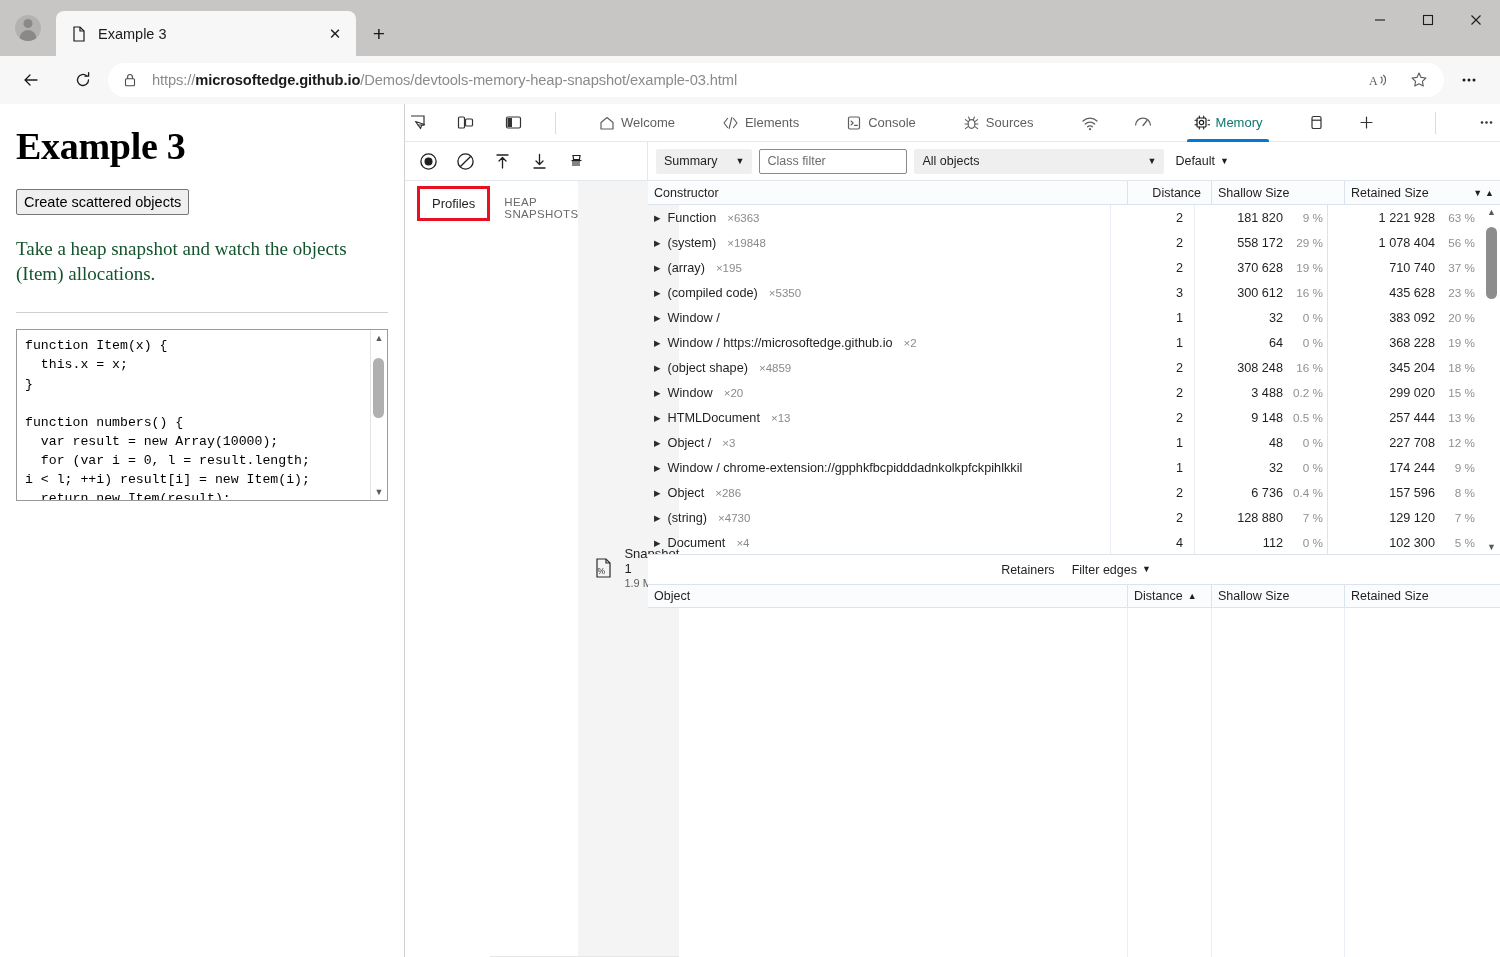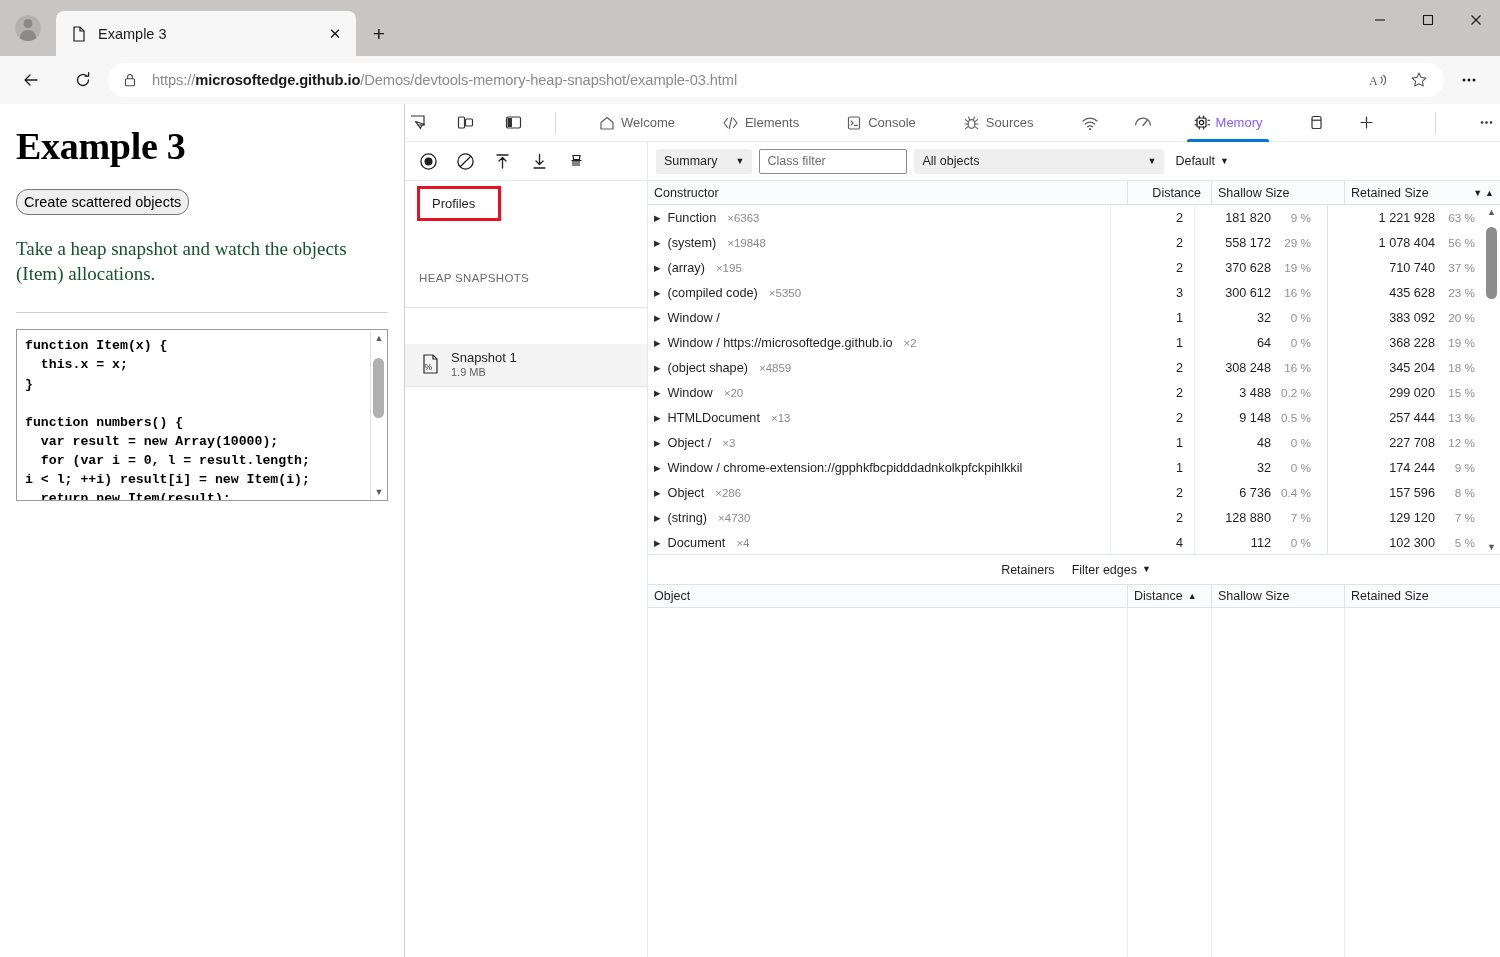--- a/index.html
+++ b/index.html
@@ -82,27 +82,27 @@
     width: 405px; flex: 0 0 405px; background: #fff; overflow: hidden;
     border-right: 1px solid #d0d0d0; padding: 0 16px;
     font-family: "Liberation Serif", serif; position: relative;
   }
   .webpage h1 { font-size: 38px; font-weight: bold; margin: 20px 0 0 0;
                 color: #000; letter-spacing: -0.3px; }
   .webpage h2 { font-size: 26px; font-weight: bold; margin: 28px 0 0 0; color: #000; }
   .wp-button {
     margin-top: 21px; font-family: "Liberation Sans", sans-serif;
     font-size: 14.5px; padding: 4px 7px; background: #efefef;
-    border: 1px solid #767676; border-radius: 12px; color: #000;
+    border: 1px solid #767676; border-radius: 2px; color: #000;
   }
   .wp-para { margin-top: 22px; font-size: 19px; line-height: 1.3; color: #14532d; max-width: 350px; }
   .wp-hr { margin-top: 26px; border: 0; border-top: 1px solid #cfcfcf; }
   .code-box {
     margin-top: 16px; border: 1px solid #9a9a9a; height: 172px; position: relative;
-    display: flex; background: #fff; font-weight: bold;
+    display: flex; background: #fff;
   }
   .code-box pre {
     flex: 1; font-family: "Liberation Mono", monospace; font-size: 13.2px;
     line-height: 19.1px; padding: 6px 4px 0 8px; color: #000; overflow: hidden;
     white-space: pre;
   }
   .code-scroll {
     width: 17px; flex: 0 0 17px; background: #fff; border-left: 1px solid #e3e3e3;
     display: flex; flex-direction: column; align-items: center; justify-content: space-between;
     padding: 3px 0;
@@ -116,21 +116,21 @@
 
   .dt-tabbar { height: 38px; display: flex; align-items: center; flex: 0 0 38px;
                border-bottom: 1px solid #e8e8e8; background: #fff; gap: 27px; }
   .dt-tool-icon { width: 27px; height: 27px; display: flex; align-items: center;
                   justify-content: center; margin-left: 4px; border-radius: 4px; color: #333; }
   .dt-sep { width: 1px; height: 22px; background: #dcdcdc; margin: 0 6px; flex: 0 0 1px; }
   .dt-tab {
     height: 38px; display: flex; align-items: center; gap: 6px; padding: 0 10px;
     color: #5f5f5f; font-size: 13px; position: relative; white-space: nowrap;
   }
-  .dt-tab.active { color: #8b5cf6; }
+  .dt-tab.active { color: #0f766e; }
   .dt-tab.active::after {
     content: ""; position: absolute; left: 4px; right: 4px; bottom: 0; height: 3px;
     background: #0078d4; border-radius: 2px 2px 0 0;
   }
   .dt-tab-spacer { flex: 1; }
   .dt-right-icons { display: flex; align-items: center; padding-right: 8px; }
 
   .dt-subbar { height: 39px; display: flex; align-items: center; flex: 0 0 39px;
                border-bottom: 1px solid #e2e8ef; background: #fff; }
   .dt-subbar-left { width: 243px; flex: 0 0 243px; display: flex; align-items: center;
@@ -152,21 +152,21 @@
   .select-wide { width: 250px; justify-content: space-between; }
   .plain-select { display: flex; align-items: center; gap: 5px; font-size: 12.5px;
                   color: #1f1f1f; padding: 0 4px; }
   .caret { font-size: 9px; line-height: 1; }
 
   .dt-body { flex: 1; display: flex; min-height: 0; }
 
   
   .profiles-pane {
     width: 243px; flex: 0 0 243px; border-right: 1px solid #e2e8ef;
-    display: flex; flex-direction: column; background: #fff; gap: 36px;
+    display: flex; flex-direction: row; background: #fff;
   }
   .profiles-head {
     margin: 5px 0 0 12px; padding: 7px 12px 7px 12px; font-size: 13px; color: #1f1f1f;
     border: 3px solid #e81123; align-self: flex-start; width: 84px; background: #fff;
   }
   .heap-label {
     padding: 8px 0 23px 14px; font-size: 11.5px; color: #6a6a6a; letter-spacing: 0.35px;
     border-bottom: 1px solid #e6e6e6; margin-top: 7px;
   }
   .snapshot-row {
@@ -197,21 +197,21 @@
   .grid-rows { flex: 1; min-width: 0; }
   .grow {
     display: flex; height: 25px; font-size: 12.7px; align-items: center;
     color: #1f1f1f;
   }
   .gc { display: flex; align-items: center; height: 100%; padding: 0 6px; }
   .gc.col-ctor { border-right: 1px solid #e9eef4; gap: 6px; }
   .gc.col-dist { border-right: 1px solid #e9eef4; justify-content: flex-end;
                  padding-right: 11px; }
   .gc.col-shallow { border-right: 1px solid #dbe3ec; justify-content: flex-end;
-                    padding-right: 16px; gap: 7px; }
+                    padding-right: 4px; gap: 7px; }
   .gc.col-retained { justify-content: flex-end; padding-right: 8px; gap: 7px; }
   .tri { font-size: 8.5px; color: #2b2b2b; margin-right: 1px; }
   .ctor-name { white-space: nowrap; }
   .ctor-count { color: #8a8a8a; font-size: 11.5px; margin-left: 5px; }
   .num { font-variant-numeric: tabular-nums; }
   .pct { color: #909090; font-size: 11.7px; width: 33px; text-align: right; }
 
   .vscrollbar {
     width: 17px; flex: 0 0 17px; background: #fff; position: relative;
     display: flex; flex-direction: column; align-items: center; justify-content: space-between;

